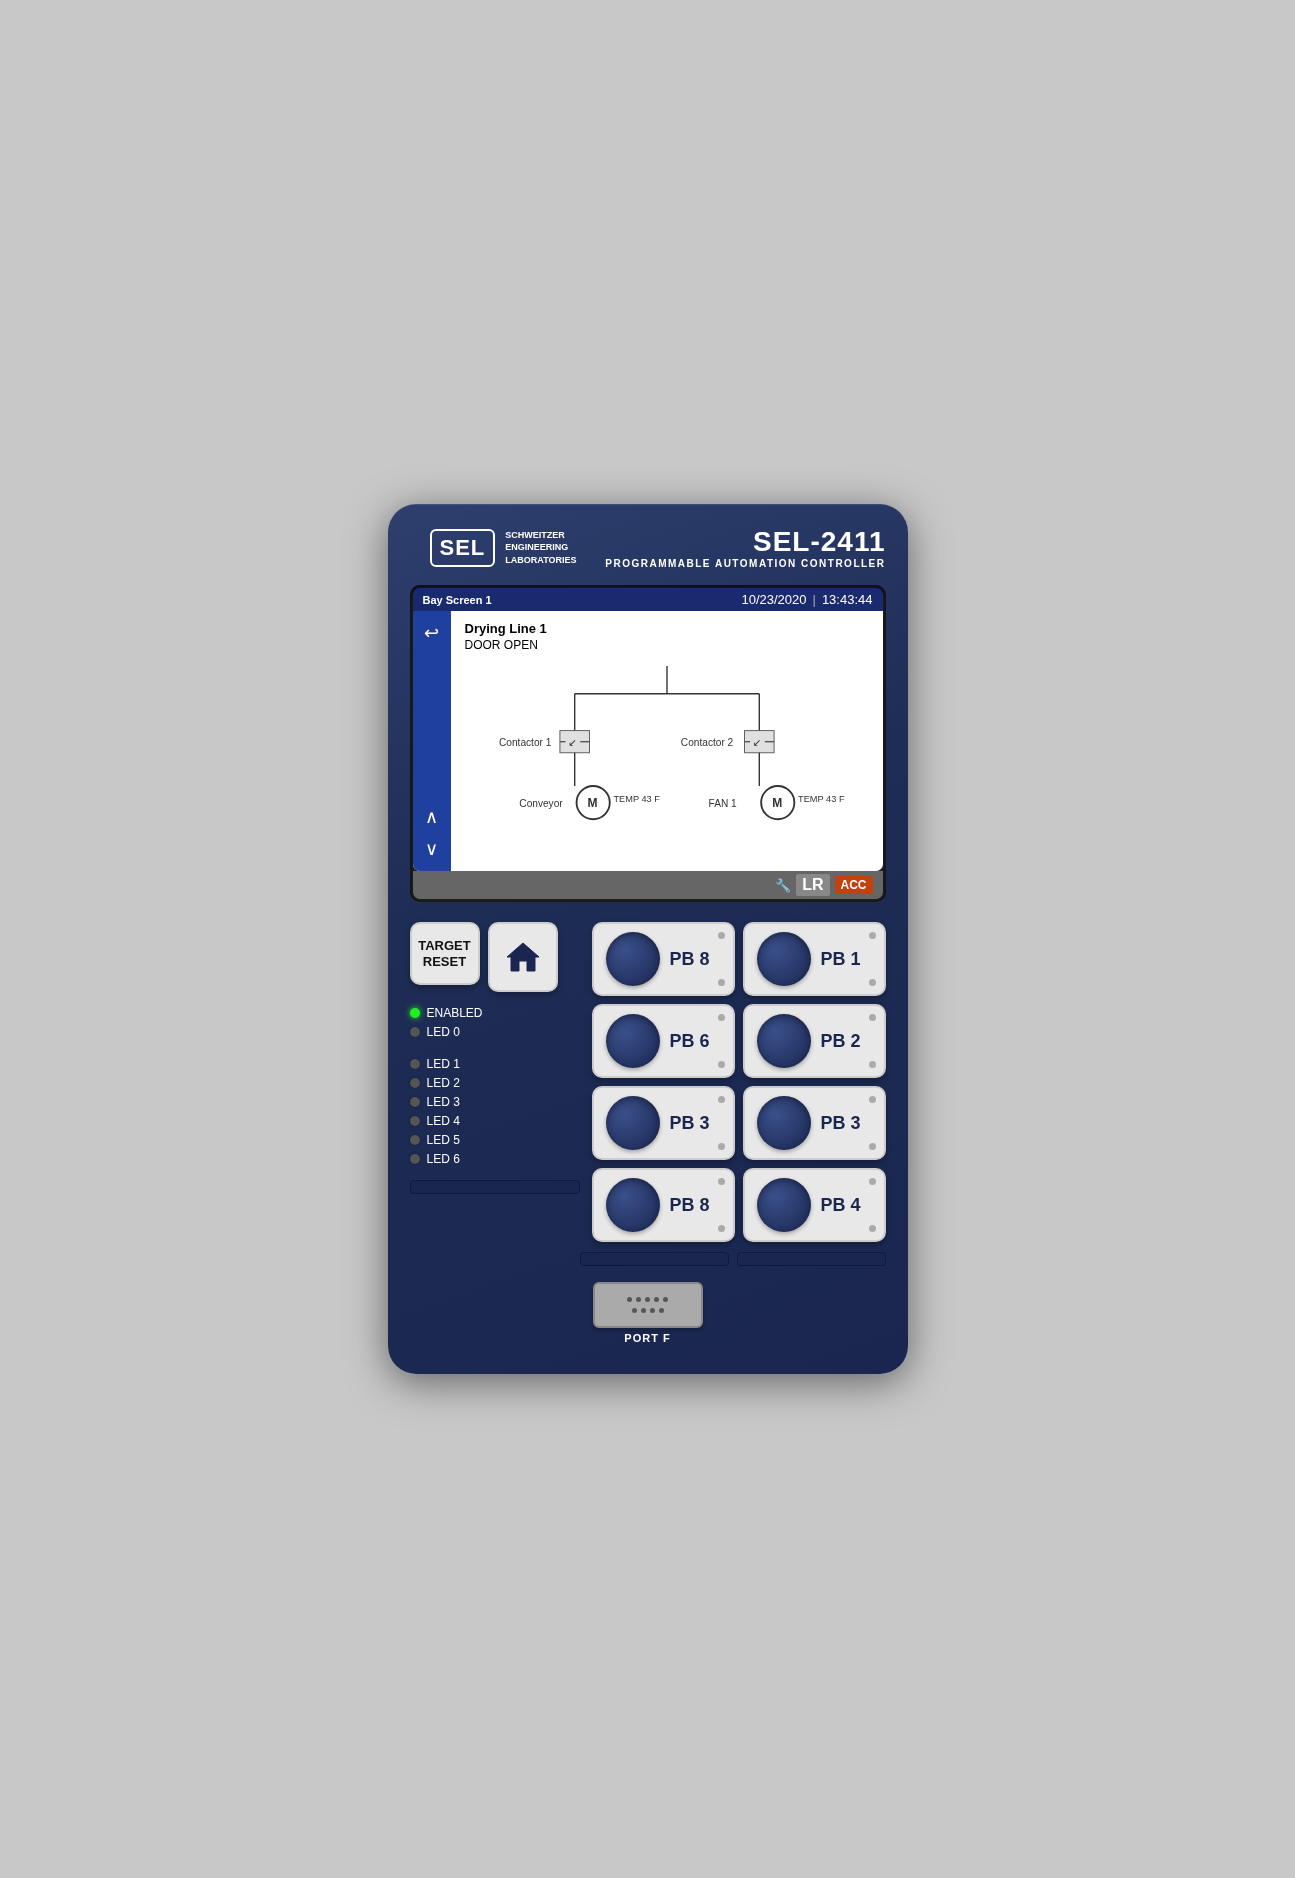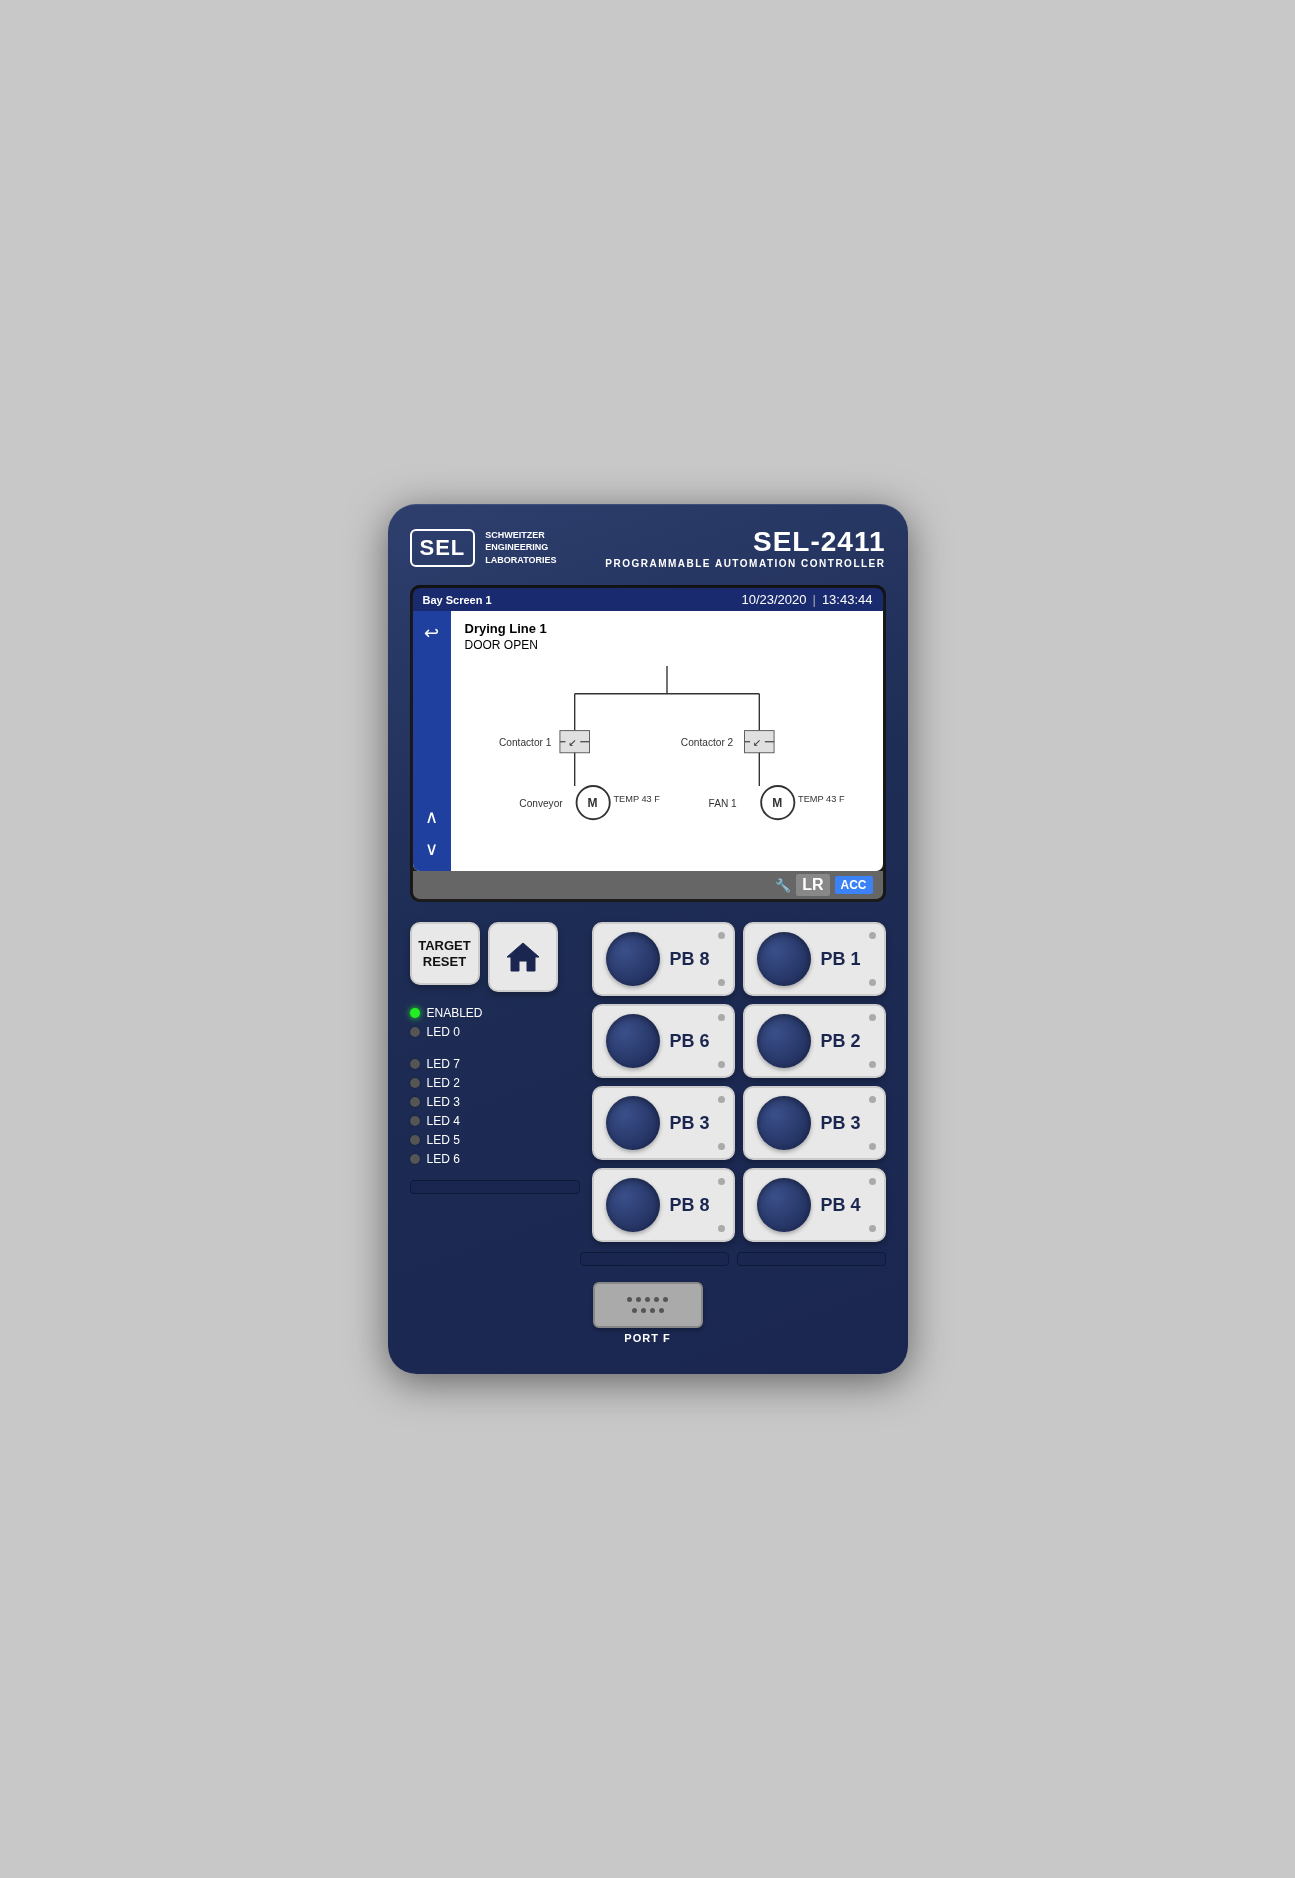--- a/index.html
+++ b/index.html
@@ -20,20 +20,21 @@
       box-shadow: 0 8px 40px rgba(0,0,0,0.5), inset 0 1px 0 rgba(255,255,255,0.1);
       position: relative;
     }
 
     
     .header {
       display: flex;
       align-items: center;
       justify-content: space-between;
       margin-bottom: 16px;
+      margin-left: 20px;
     }
 
     .logo-area {
       display: flex;
       align-items: center;
       gap: 10px;
     }
 
     .sel-box {
       border: 2.5px solid white;
@@ -439,21 +440,21 @@
             <text x="235" y="153" font-size="11" fill="#333">FAN 1</text>
             <text x="332" y="147" font-size="10" fill="#333">TEMP  43 F</text>
           </svg>
         </div>
       </div>
     </div>
 
     <div style="background:#666; border-radius:0 0 7px 7px; display:flex; justify-content:flex-end; align-items:center; padding:3px 10px; gap:5px;">
       <span style="color:white; font-size:13px;">🔧</span>
       <span style="color:white; font-size:16px; font-weight:700; background:#888; padding:2px 6px; border-radius:2px; cursor:pointer;">LR</span>
-      <span style="color:white; font-size:12px; font-weight:700; background:#3b82f6; padding:2px 6px; border-radius:2px; cursor:pointer;">ACC</span>
+      <span style="color:white; font-size:12px; font-weight:700; background:#c2410c; padding:2px 6px; border-radius:2px; cursor:pointer;">ACC</span>
     </div>
   </div>
 
   <div class="controls-area">
 
     <div class="left-panel">
       <div class="top-buttons">
         <button class="target-reset-btn">TARGET<br>RESET</button>
         <button class="home-btn">
           <svg width="36" height="32" viewBox="0 0 36 32">
@@ -470,21 +471,21 @@
         </div>
 
         <div class="led-item">
           <div class="led-dot"></div>
           <span>LED 0</span>
         </div>
         <div class="led-separator"></div>
 
         <div class="led-item">
           <div class="led-dot"></div>
-          <span>LED 7</span>
+          <span>LED 1</span>
         </div>
         <div class="led-item">
           <div class="led-dot"></div>
           <span>LED 2</span>
         </div>
         <div class="led-item">
           <div class="led-dot"></div>
           <span>LED 3</span>
         </div>
         <div class="led-item">

